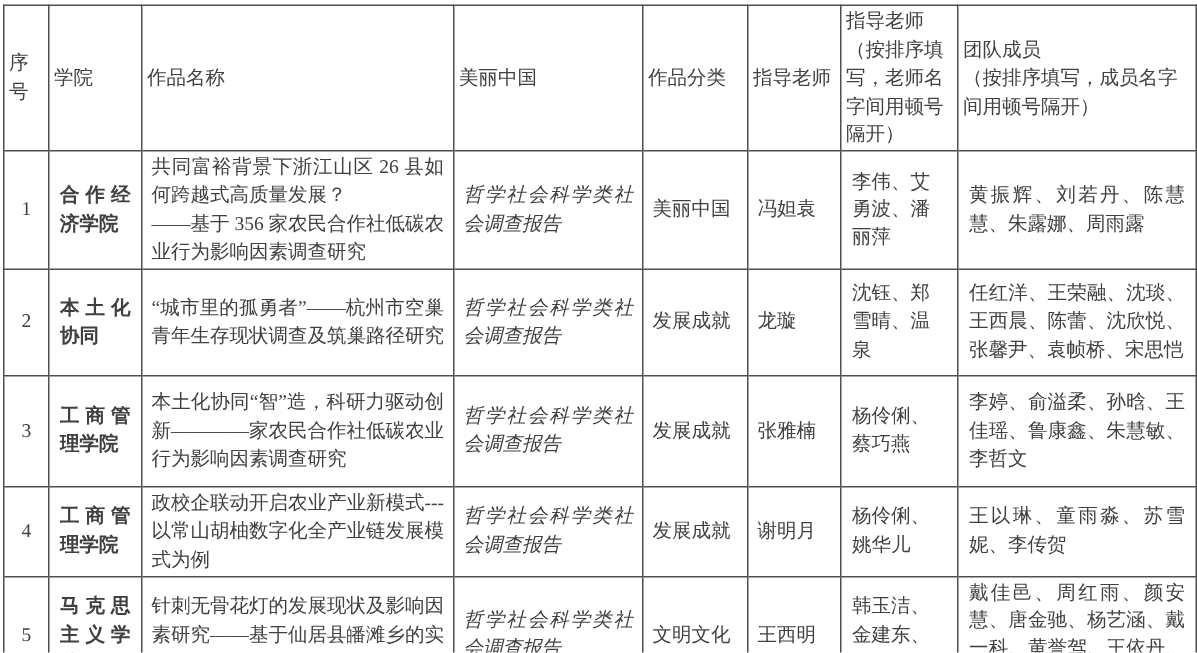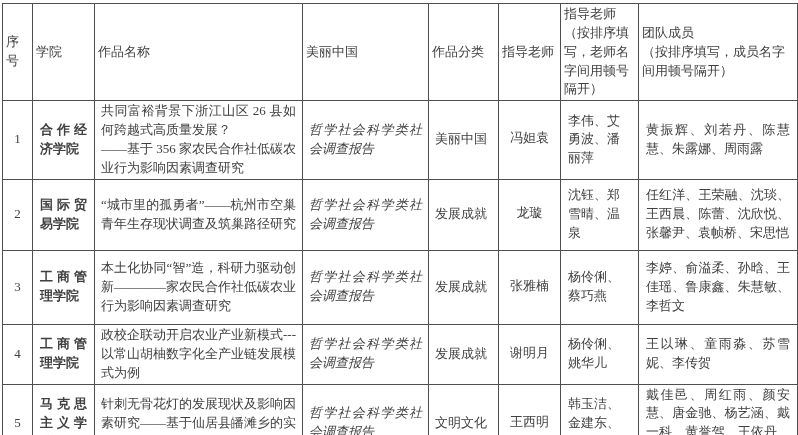--- a/index.html
+++ b/index.html
@@ -48,21 +48,21 @@
     text-align: justify;
     padding: 1px 6px;
   }
   td.c-category {
     text-align: justify;
     text-align-last: left;
     padding: 1px 6px;
     font-style: italic;
   }
   td.c-class { text-align: left; padding: 1px 6px; }
-  td.c-leader { text-align: center; padding: 1px 6px; font-family: Liberation Mono, monospace; }
+  td.c-leader { text-align: left; padding: 1px 6px; }
   td.c-advisors { text-align: left; padding: 1px 7px; }
   td.c-members {
     text-align: justify;
     text-align-last: left;
     padding: 1px 7px;
     font-family: Liberation Serif, serif;
   }
 </style>
 </head>
 <body>
@@ -100,21 +100,21 @@
         <td class="c-title">共同富裕背景下浙江山区 26 县如何跨越式高质量发展？
 ——基于 356 家农民合作社低碳农业行为影响因素调查研究</td>
         <td class="c-category">哲学社会科学类社会调查报告</td>
         <td class="c-class">美丽中国</td>
         <td class="c-leader">冯妲袁</td>
         <td class="c-advisors">李伟、艾勇波、潘丽萍</td>
         <td class="c-members">黄振辉、刘若丹、陈慧慧、朱露娜、周雨露</td>
       </tr>
       <tr style="height:71px">
         <td class="c-no">2</td>
-        <td class="c-college">国际贸易学院</td>
+        <td class="c-college">本土化协同</td>
         <td class="c-title">“城市里的孤勇者”——杭州市空巢青年生存现状调查及筑巢路径研究</td>
         <td class="c-category">哲学社会科学类社会调查报告</td>
         <td class="c-class">发展成就</td>
         <td class="c-leader">龙璇</td>
         <td class="c-advisors">沈钰、郑雪晴、温泉</td>
         <td class="c-members">任红洋、王荣融、沈琰、王西晨、陈蕾、沈欣悦、张馨尹、袁帧桥、宋思恺</td>
       </tr>
       <tr style="height:74px">
         <td class="c-no">3</td>
         <td class="c-college">工商管理学院</td>

